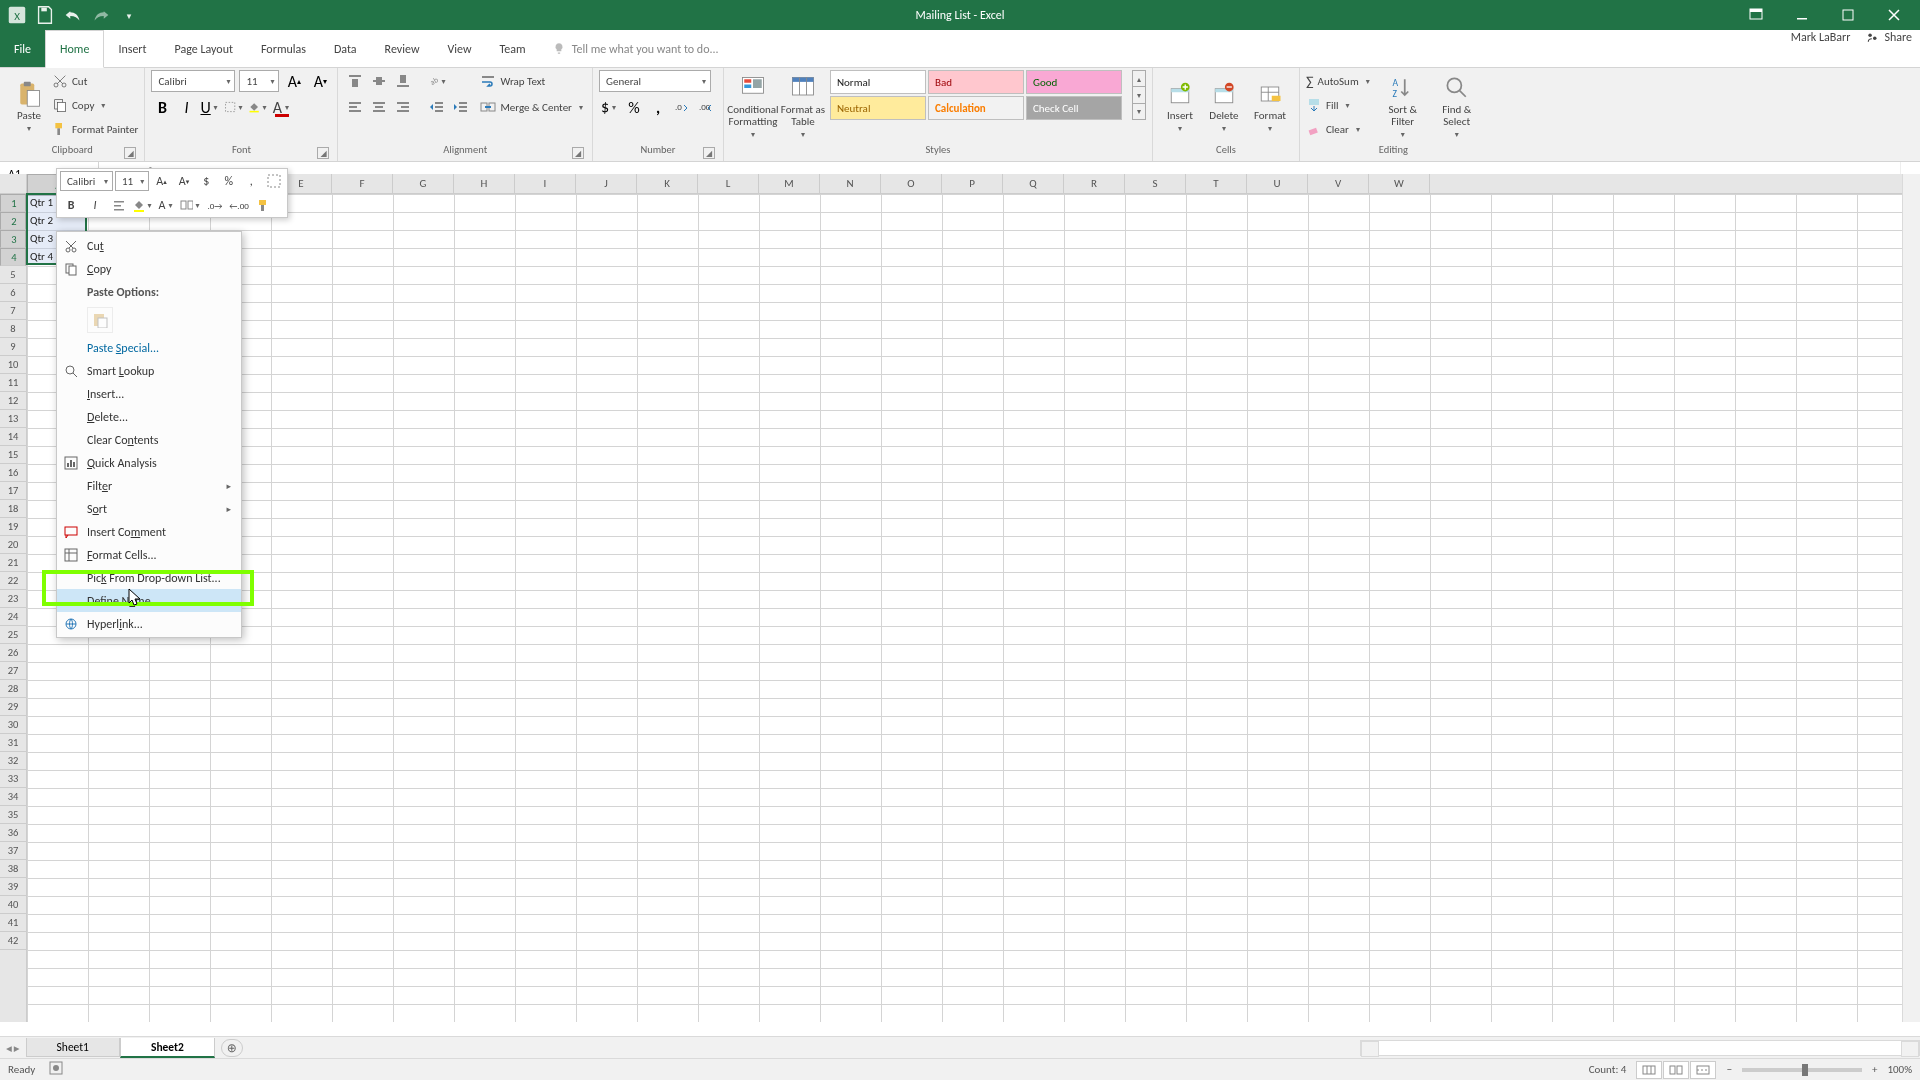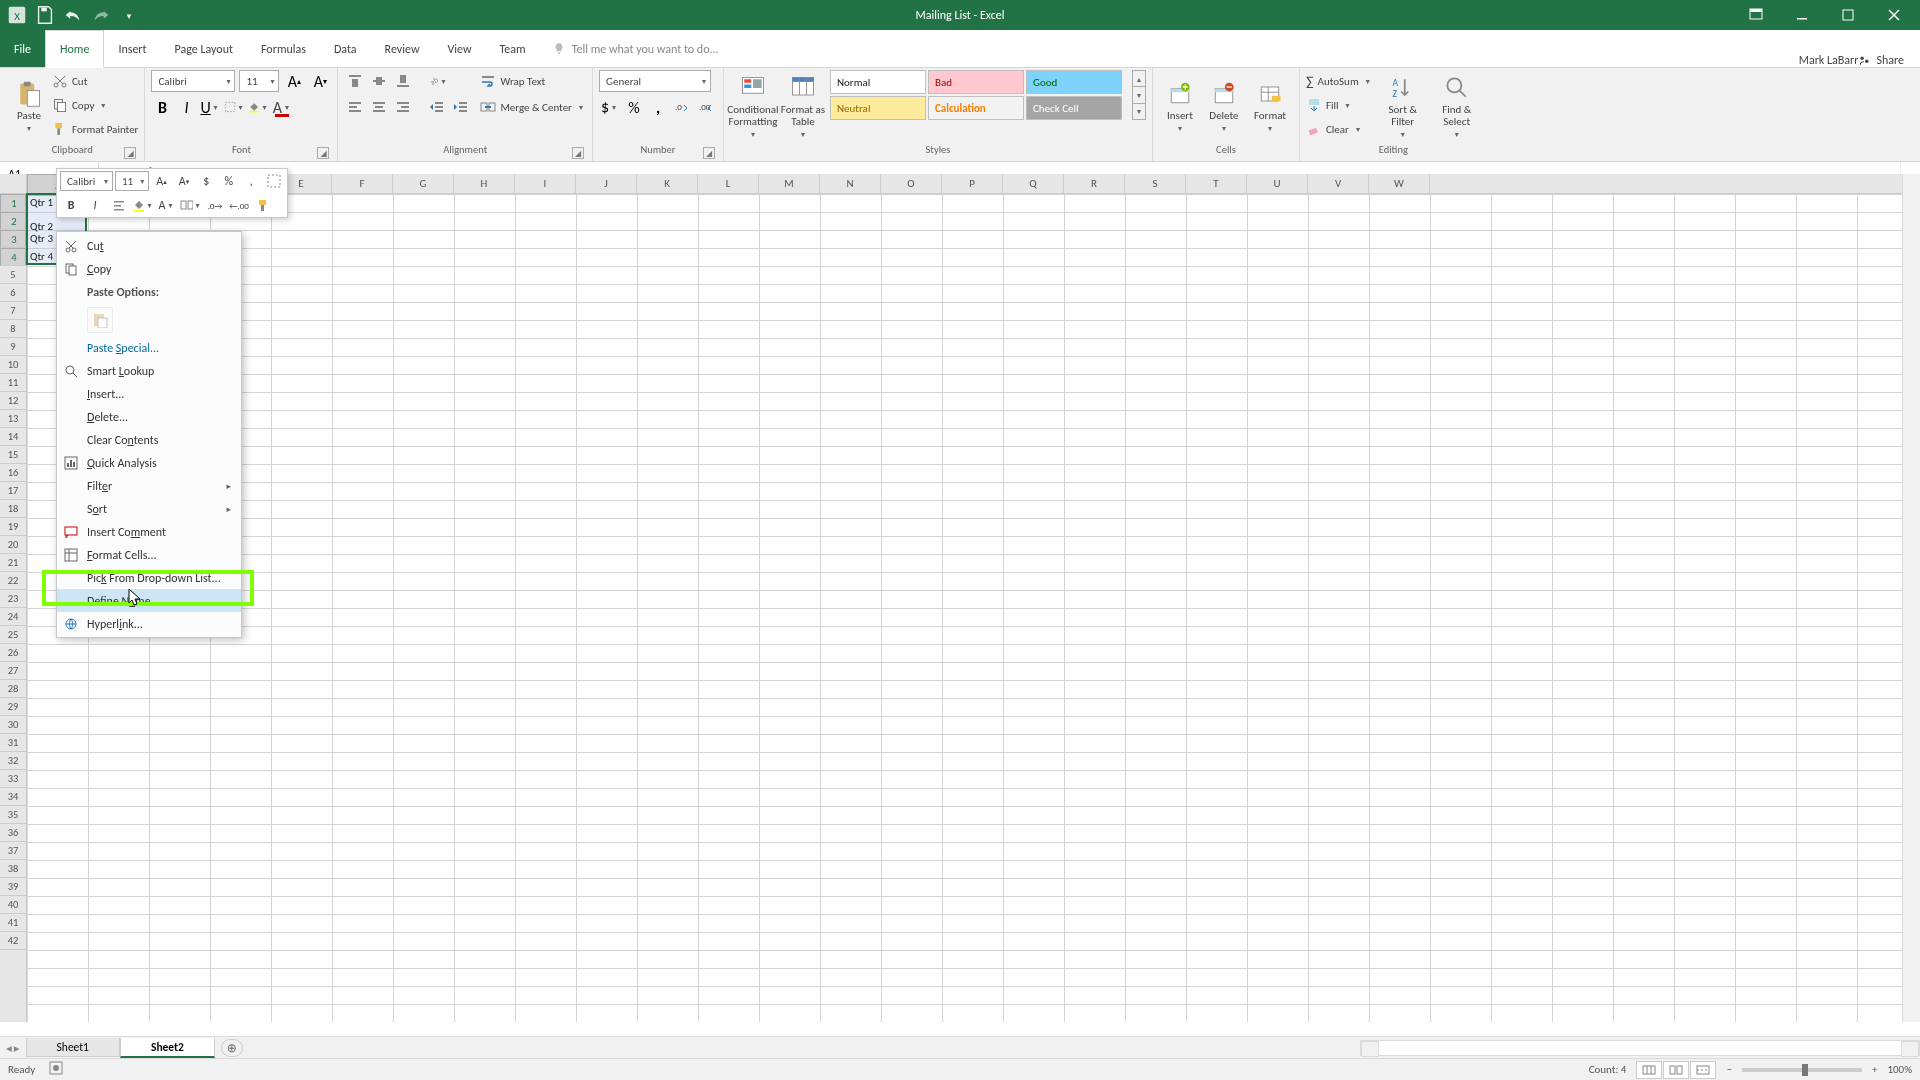--- a/index.html
+++ b/index.html
@@ -11,21 +11,21 @@
 .title-center{position:absolute;left:50%;transform:translateX(-50%);font-size:12px}
 .title-right{margin-left:auto;display:flex;align-items:center;gap:6px;padding-right:6px}
 .win-btn{width:40px;height:30px;display:flex;align-items:center;justify-content:center;color:#fff}
 
 .ribbon-tabs{height:38px;display:flex;align-items:stretch;background:#fff;border-bottom:1px solid #d4d4d4;font-size:12px}
 .rtab{padding:0 14px;display:flex;align-items:center;color:#444;cursor:default}
 .rtab.file{background:#217346;color:#fff;font-weight:400}
 .rtab.active{background:#fff;color:#217346;border:1px solid #d4d4d4;border-bottom:1px solid #fff;margin-bottom:-1px}
 .tellme{flex:0 0 auto;display:flex;align-items:center;gap:6px;color:#888;padding-left:12px}
 .tellme svg{width:14px;height:14px}
-.ribbon-right{margin-left:auto;display:flex;align-items:flex-end;padding-right:16px;color:#444}
+.ribbon-right{margin-left:auto;display:flex;align-items:flex-start;gap:16px;padding-right:8px;color:#444}
 .share{display:flex;align-items:center;gap:4px}
 
 .ribbon{height:94px;background:#f1f1f1;border-bottom:1px solid #d4d4d4;display:flex}
 .group{border-right:1px solid #d9d9d9;display:flex;flex-direction:column;padding:2px 6px 0 6px}
 .group-body{flex:1;display:flex;align-items:flex-start}
 .group-label{height:18px;font-size:10.5px;color:#666;text-align:center;position:relative}
 .dlaunch{position:absolute;right:2px;bottom:2px;width:12px;height:12px;border:1px solid #aaa;font-size:8px;display:flex;align-items:center;justify-content:center;color:#777}
 .big-btn{display:flex;flex-direction:column;align-items:center;justify-content:center;width:46px;height:72px;font-size:11px;color:#444;gap:2px;text-align:center;line-height:1.1}
 .big-btn svg{width:28px;height:28px}
 .col{display:flex;flex-direction:column;gap:2px}
@@ -34,21 +34,21 @@
 .sel{border:1px solid #ababab;background:#fff;height:22px;display:flex;align-items:center;padding:0 4px 0 6px;font-size:11px;color:#444;gap:6px}
 .sel .dd{margin-left:auto;font-size:8px;color:#666}
 .iconbtn{width:22px;height:22px;display:flex;align-items:center;justify-content:center;border:1px solid transparent}
 .iconbtn svg{width:16px;height:16px}
 .ddarr{width:10px;font-size:8px;display:flex;align-items:center;justify-content:center;color:#666}
 
 .styles-gal{display:flex;flex-wrap:wrap;width:300px;gap:2px}
 .style-cell{width:96px;height:24px;border:1px solid #bfbfbf;font-size:11px;display:flex;align-items:center;padding-left:6px}
 .sc-normal{background:#fff;color:#222}
 .sc-bad{background:#ffc7ce;color:#9c0006}
-.sc-good{background:#7dd3fc;color:#006100}
+.sc-good{background:#f9a8d4;color:#006100}
 .sc-neutral{background:#ffeb9c;color:#9c6500}
 .sc-calc{background:#f2f2f2;color:#fa7d00;font-weight:bold}
 .sc-check{background:#a5a5a5;color:#fff;font-weight:normal}
 .gal-scroll{width:14px;display:flex;flex-direction:column;border:1px solid #ababab;margin-left:2px}
 .gal-scroll div{flex:1;display:flex;align-items:center;justify-content:center;font-size:8px;color:#666;border-bottom:1px solid #ababab}
 .gal-scroll div:last-child{border-bottom:none}
 
 .fbar{height:24px;border-bottom:1px solid #d4d4d4;display:flex;align-items:stretch;font-size:12px}
 .namebox{width:99px;border-right:1px solid #d4d4d4;display:flex;align-items:center;padding:0 4px 0 8px;position:relative}
 .namebox .dd{position:absolute;right:2px;font-size:8px;color:#666}
@@ -608,21 +608,21 @@
       <div class="rh">38</div>
       <div class="rh">39</div>
       <div class="rh">40</div>
       <div class="rh">41</div>
       <div class="rh">42</div>
     </div>
   <div class="cells">
     <div class="gridbg"></div>
     <div class="selbox" style="left:-1px;top:-1px;width:61px;height:72px"></div>
     <div class="cell" style="left:0;top:0">Qtr 1</div>
-    <div class="cell" style="left:0;top:24px">Qtr 2</div>
+    <div class="cell" style="left:0;top:18px">Qtr 2</div>
     <div class="cell" style="left:0;top:36px">Qtr 3</div>
     <div class="cell" style="left:0;top:54px">Qtr 4</div>
   </div>
   <div class="vscroll"></div>
 </div>
 
 <div class="sheet-area">
   <div class="sheet-nav">
       <span>◂</span>
       <span>▸</span>

